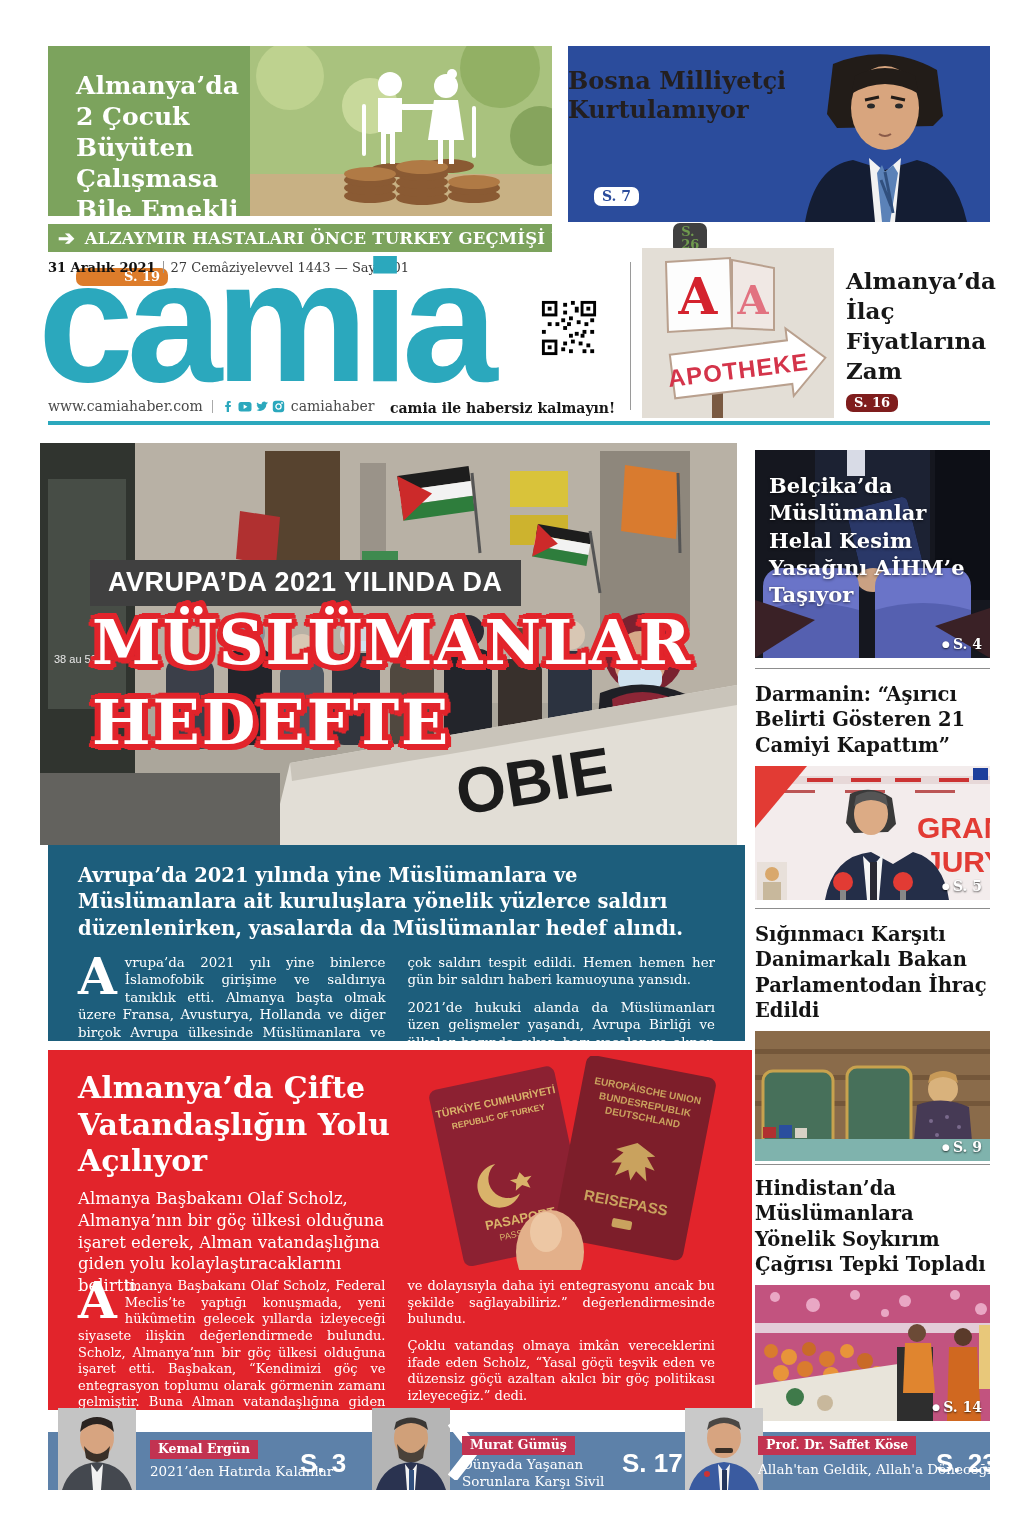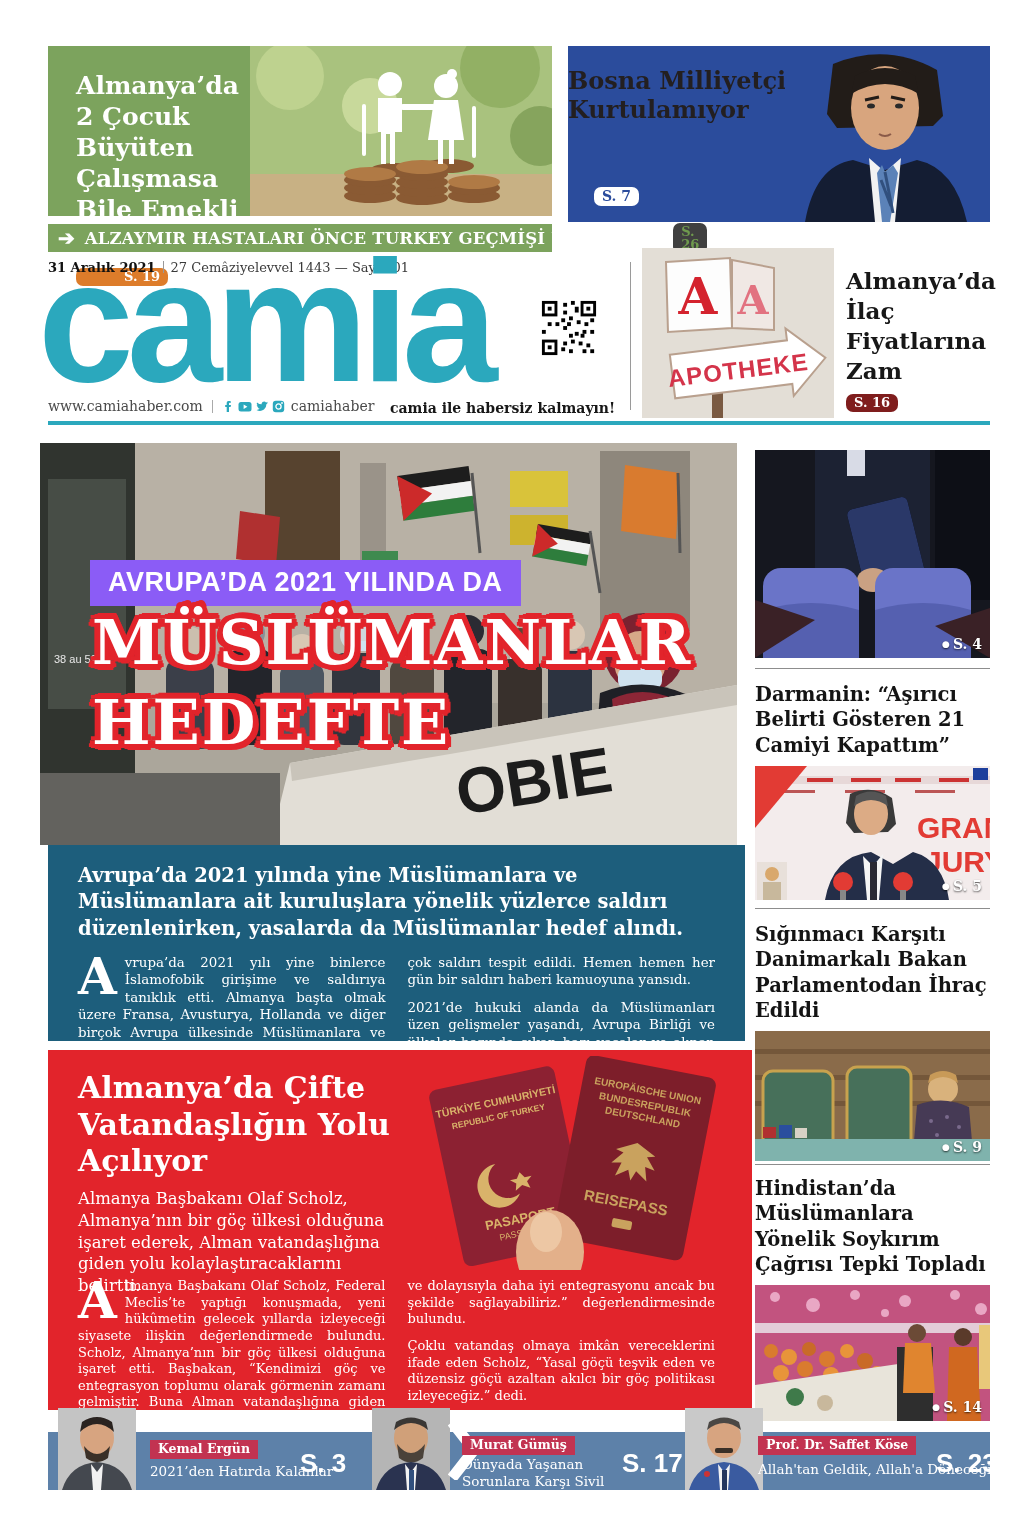--- a/index.html
+++ b/index.html
@@ -44,21 +44,21 @@
   .pharma-text h2{margin:0;font-size:23px;line-height:1.3;font-weight:bold;color:#171717;}
   .pharma-text .badge{margin-top:8px;}
   .site-line{left:48px;top:398px;font-size:14px;color:#4a4a4a;display:flex;align-items:center;gap:6px;}
   .site-sep{display:inline-block;width:1px;height:13px;background:#aaa;margin:0 3px;}
   .soc{display:inline-flex;gap:3px;align-items:center;}
   .slogan{left:390px;top:400px;font-size:14px;font-weight:bold;color:#171717;}
   .teal-rule{left:48px;top:421px;width:942px;height:4px;background:#2ba8bd;}
 
   
   .lead-photo{left:40px;top:443px;width:697px;height:402px;overflow:hidden;}
-  .kicker{left:90px;top:560px;background:#8b5cf6;color:#fff;padding:7px 18px 8px;
+  .kicker{left:90px;top:560px;background:#404040;color:#fff;padding:7px 18px 8px;
           font-family:"Liberation Sans",sans-serif;font-weight:bold;font-size:27px;letter-spacing:0.5px;}
   .big-head{font-weight:bold;font-size:62px;letter-spacing:2px;color:#fff;line-height:1;
     text-shadow:-4px -4px 0 #e2242b,4px -4px 0 #e2242b,-4px 4px 0 #e2242b,4px 4px 0 #e2242b,
       -5px 0 0 #e2242b,5px 0 0 #e2242b,0 -5px 0 #e2242b,0 5px 0 #e2242b,
       -6px 3px 0 #e2242b,6px 3px 0 #e2242b,3px 6px 0 #e2242b,3px -6px 0 #e2242b;}
   .bh1{left:92px;top:612px;}
   .bh2{left:92px;top:692px;}
   .lead-box{left:48px;top:845px;width:697px;height:196px;background:#1d5e7c;color:#fff;
             box-sizing:border-box;padding:18px 30px 0;overflow:hidden;}
   .lead-deck{font-size:19.5px;font-weight:bold;line-height:1.35;margin:0;}
@@ -421,20 +421,21 @@
             <rect x="98" y="52" width="62" height="84" rx="6" fill="#2a3868"></rect>
           </g>
         <ellipse cx="118" cy="130" rx="16" ry="12" fill="#caa183"></ellipse>
         <rect x="8" y="118" width="96" height="90" rx="18" fill="#6a74c8"></rect>
         <rect x="120" y="118" width="96" height="90" rx="18" fill="#6a74c8"></rect>
         <path d="M8 160 q48 -14 96 0 v48 h-96z" fill="#5560b0"></path>
         <path d="M120 160 q48 -14 96 0 v48 h-96z" fill="#5560b0"></path>
         <polygon points="0,208 60,170 0,150" fill="#3a2126"></polygon>
         <polygon points="235,208 180,176 235,158" fill="#3a2126"></polygon>
       </svg>
+      <h3 class="sb-overlay-head">Belçika’da Müslümanlar Helal Kesim Yasağını AİHM’e Taşıyor</h3>
       <div class="marker sb-marker">S. 4</div>
     </div>
   </div>
   <div class="abs sb-div" style="top:668px;"></div>
 
   <div class="abs sb-item" style="top:682px;">
     <h3 class="sb-head">Darmanin: “Aşırıcı Belirti Gösteren 21 Camiyi Kapattım”</h3>
     <div class="sb-photo" style="height:134px;margin-top:8px;">
       <svg width="235" height="134" viewBox="0 0 235 134">
         <rect width="235" height="134" fill="#f3ecec"></rect>

